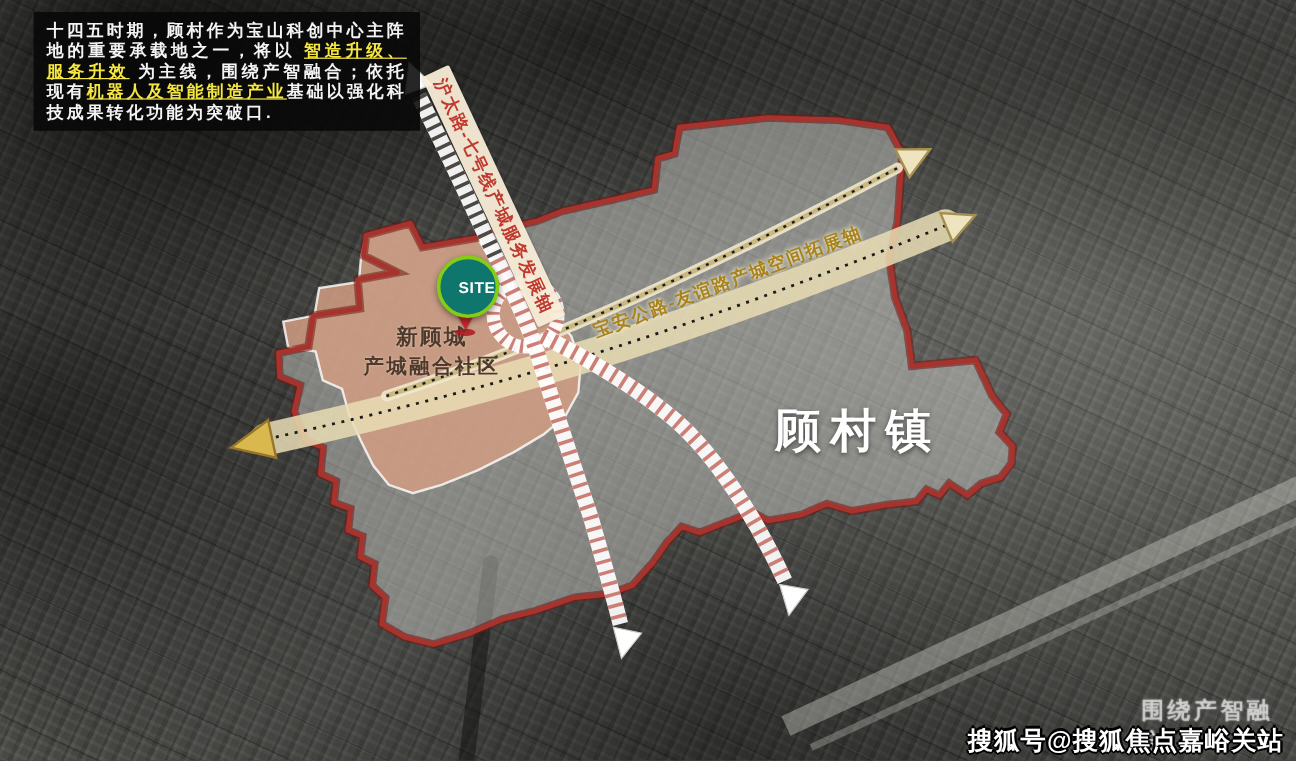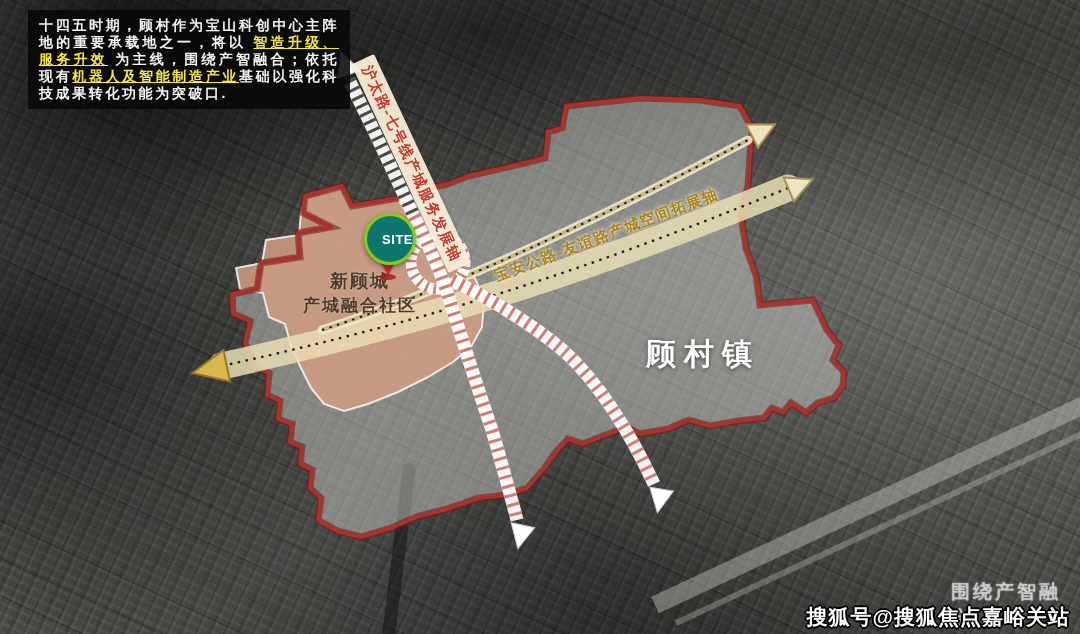--- a/index.html
+++ b/index.html
@@ -36,21 +36,21 @@
     background:rgba(248,236,214,0.95);color:#c0392e;font-size:14.5px;font-weight:bold;
     letter-spacing:1.5px;padding:3px 8px;border-radius:2px;box-shadow:0 0 3px rgba(0,0,0,0.25);}
   .corridor-label{left:492px;top:268px;transform:rotate(-20.5deg);transform-origin:0 0;z-index:3;
     color:#a8821a;font-size:15px;font-weight:bold;letter-spacing:1.5px;
     text-shadow:0 0 3px rgba(255,248,222,0.9),0 0 6px rgba(255,248,222,0.7);}
   .area-label{left:278px;top:256px;width:164px;text-align:center;z-index:3;
     color:#4d3a2c;font-weight:bold;line-height:1.45;letter-spacing:2px;
     text-shadow:0 0 2px rgba(255,230,215,0.6);margin-top:12px;}
   .area-label .l1{font-size:18px;}
   .area-label .l2{font-size:17px;text-align:center;}
-  .town-label{left:646px;top:334px;z-index:3;color:#fff;font-size:30px;font-weight:bold;
+  .town-label{left:646px;top:334px;z-index:3;color:#fff;font-size:38px;font-weight:bold;
     letter-spacing:8px;text-shadow:0 1px 4px rgba(0,0,0,0.55);}
 
   
   .pin{position:absolute;left:364px;top:213px;width:46px;height:46px;border-radius:50%;
     background:#0f766e;border:3px solid #84cc16;z-index:4;display:flex;align-items:center;
     justify-content:flex-end;box-shadow:0 2px 5px rgba(0,0,0,0.45);}
   .pin span{color:#fff;font-size:13px;font-weight:bold;letter-spacing:0.5px;}
   .pin-tail{position:absolute;left:379px;top:258px;width:0;height:0;z-index:4;
     border-left:9px solid transparent;border-right:9px solid transparent;border-top:17px solid #c8242c;
     filter:drop-shadow(0 1px 1px rgba(0,0,0,0.4));}

